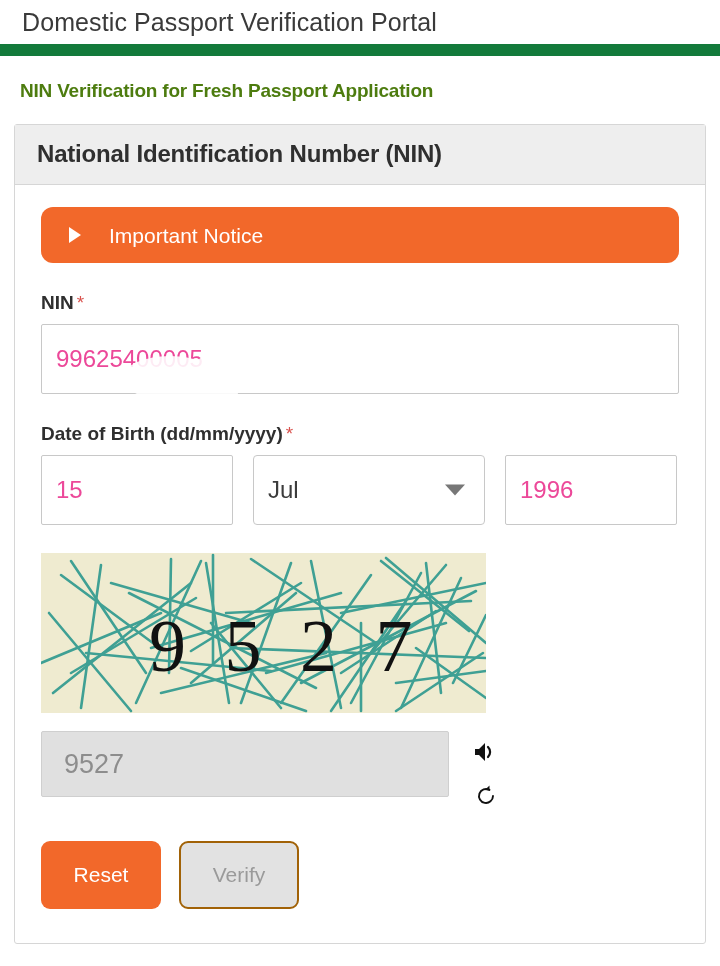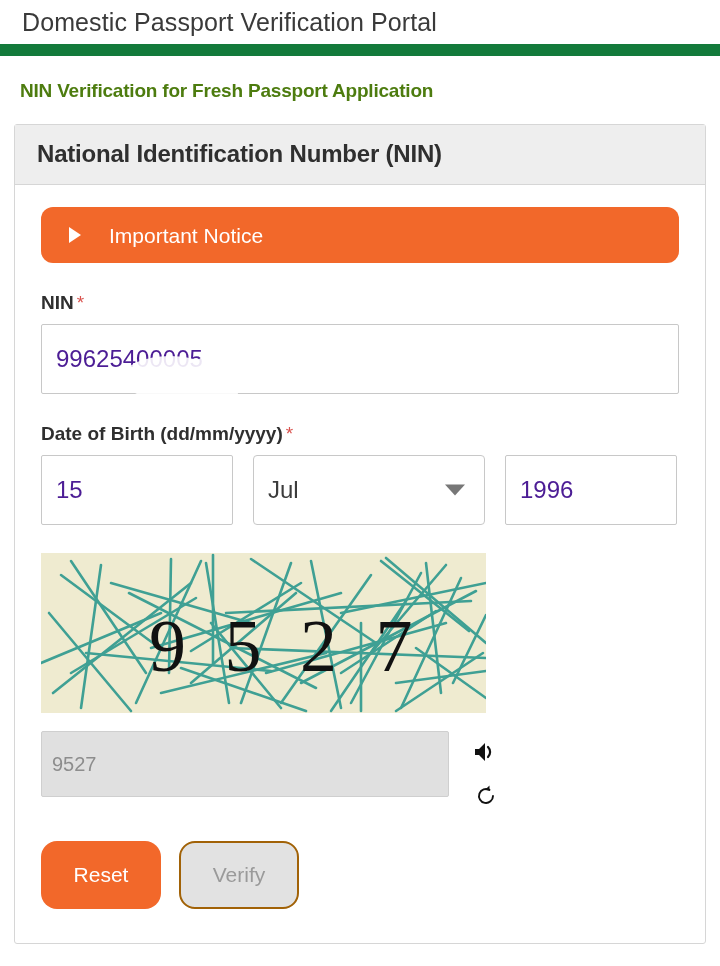--- a/index.html
+++ b/index.html
@@ -126,21 +126,21 @@
     width: 100%;
     height: 70px;
     border: 1px solid #c8c8c8;
     border-radius: 2px;
     background: #ffffff;
     box-sizing: border-box;
     display: flex;
     align-items: center;
     padding: 0 14px;
     font-size: 24px;
-    color: #4c1d95;
+    color: #ec4899;
     position: relative;
   }
 
   .dob-row {
     display: flex;
     gap: 20px;
     align-items: stretch;
   }
   .dob-day   { width: 192px; flex: none; }
   .dob-month { width: 232px; flex: none; position: relative; }
@@ -187,22 +187,22 @@
   }
   .captcha-input {
     width: 408px;
     height: 66px;
     background: #e0e0e0;
     border: 1px solid #cfcfcf;
     border-radius: 2px;
     box-sizing: border-box;
     display: flex;
     align-items: center;
-    padding: 0 10px;
-    font-size: 20px;
+    padding: 0 22px;
+    font-size: 27px;
     color: #8d8d8d;
     flex: none;
   }
   .captcha-icons {
     margin-left: 20px;
     display: flex;
     flex-direction: column;
     align-items: center;
     padding-top: 4px;
   }
@@ -216,21 +216,21 @@
   }
   .icon-btn.refresh { margin-top: 10px; }
 
   
   .btn-row {
     display: flex;
     gap: 18px;
     margin-top: 28px;
   }
   .btn {
-    border-radius: 16px;
+    border-radius: 9px;
     font-size: 21px;
     display: flex;
     align-items: center;
     justify-content: center;
     box-sizing: border-box;
     height: 68px;
   }
   .btn-reset {
     background: #F2682A;
     color: #ffffff;

